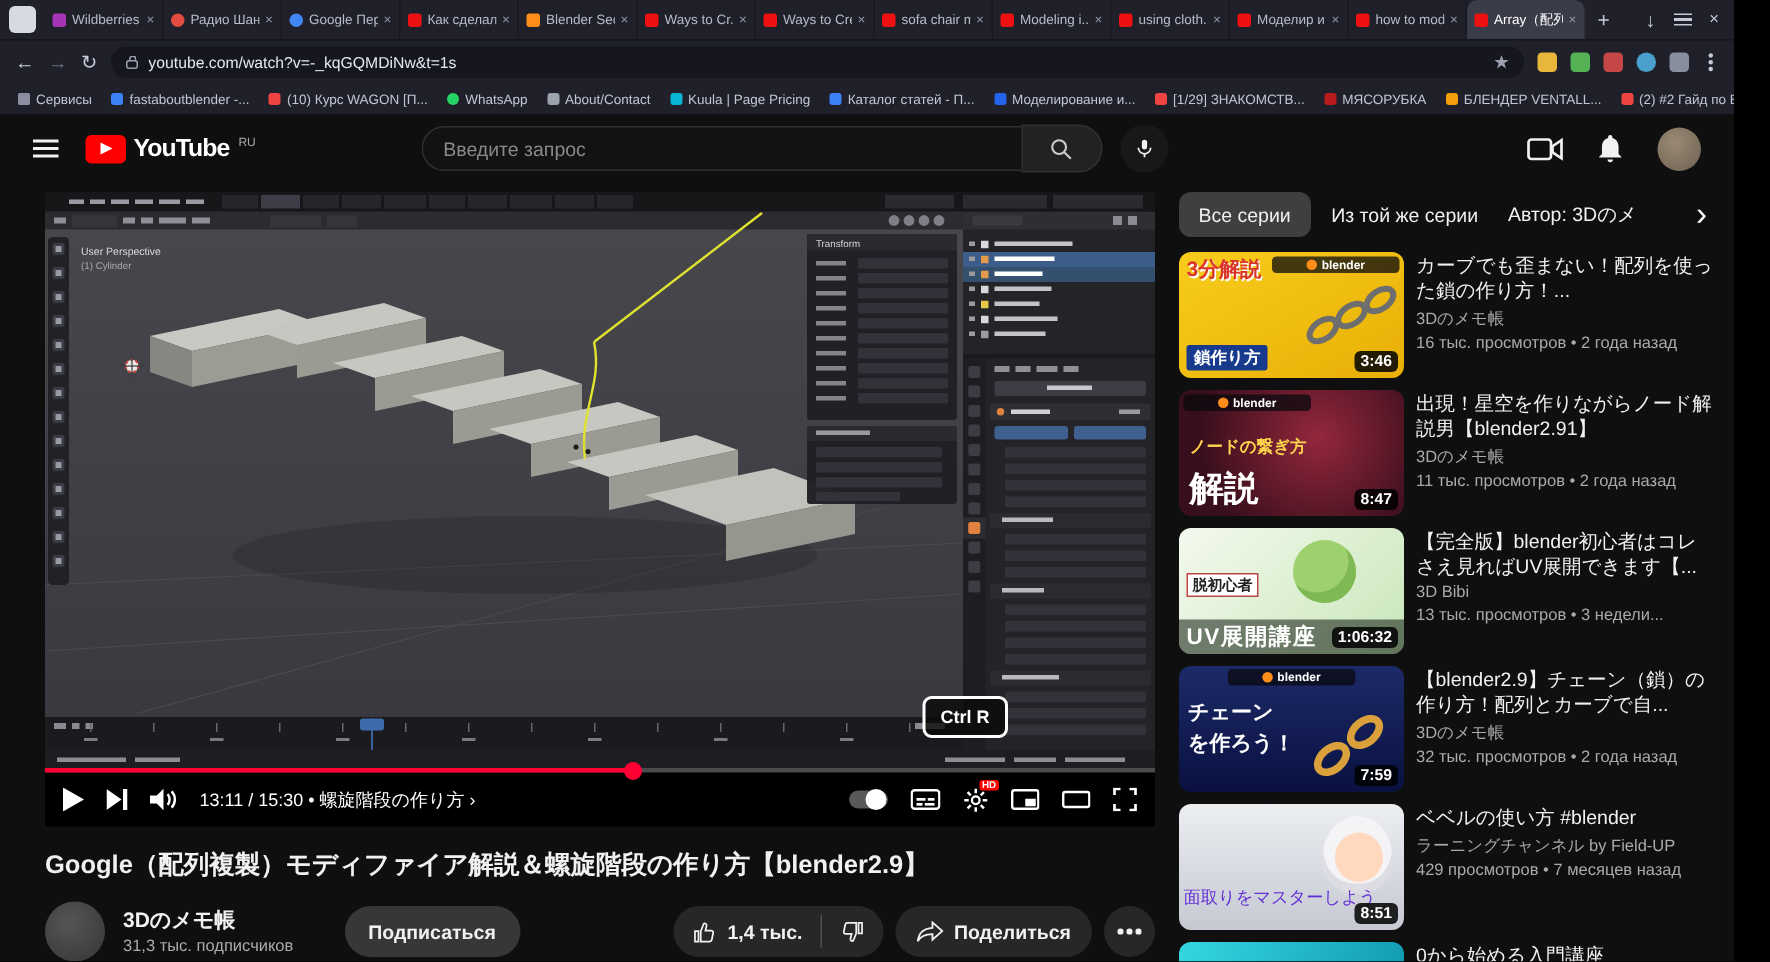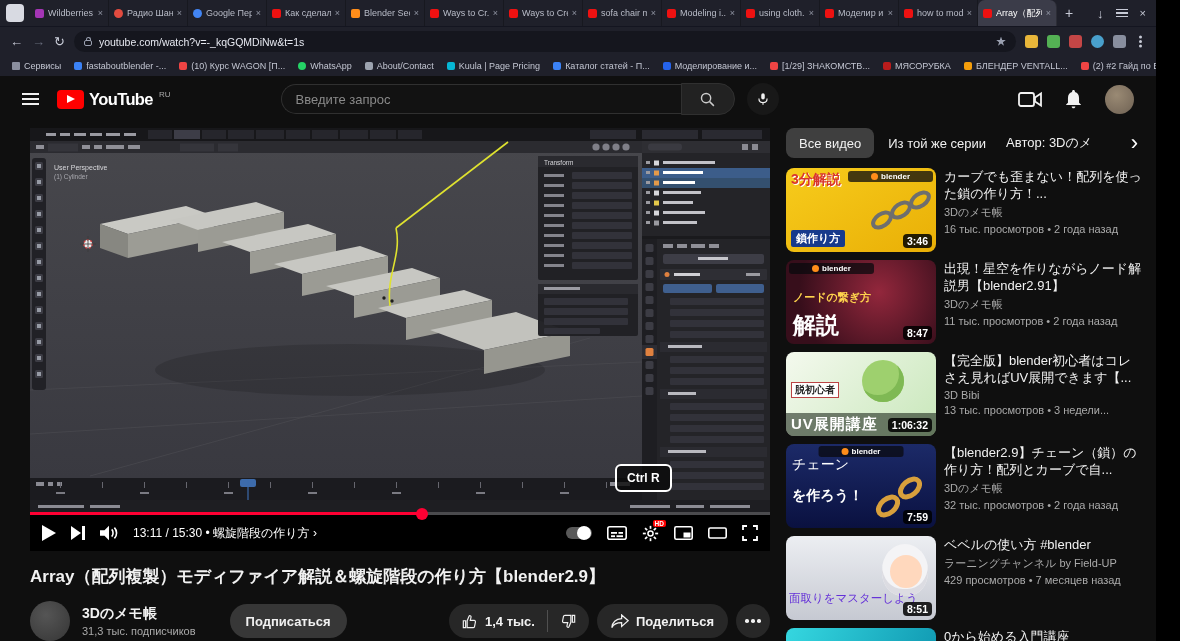--- a/index.html
+++ b/index.html
@@ -117,21 +117,21 @@
   .t0 .th-main{position:absolute;top:3px;left:5px;font-size:14px;font-weight:800;color:#d9352b;text-shadow:1px 1px 0 #fff}
   .t0 .th-sub{position:absolute;bottom:5px;left:5px;background:#173a8c;color:#fff;font-size:11px;font-weight:700;padding:1px 5px;border-radius:2px}
   .t1{background:radial-gradient(circle at 62% 38%,#93273c,#370e1b 75%)}
   .t1 .th-main{position:absolute;top:30px;left:7px;font-size:11px;font-weight:700;color:#ffd44d}
   .t1 .th-sub{position:absolute;bottom:3px;left:7px;font-size:23px;font-weight:800;color:#fff}
   .t2{background:linear-gradient(135deg,#f4f9ee,#c8e7ba)}
   .t2 .th-main{position:absolute;top:30px;left:5px;background:#fff;border:1px solid #b44;color:#222;font-size:10px;font-weight:800;padding:0 3px}
   .t2 .th-sub{position:absolute;bottom:0;left:0;right:0;background:rgba(15,25,15,.55);color:#fff;font-size:15px;font-weight:800;padding:2px 5px;letter-spacing:1px}
   .t2 .blob{position:absolute;right:32px;top:8px;width:42px;height:42px;border-radius:50%;background:#9ed06e;box-shadow:inset -5px -7px 0 #7fb954}
   .t3{background:linear-gradient(180deg,#1c2a68,#0a1140)}
-  .t3 .th-main{position:absolute;top:12px;left:6px;font-size:14px;font-weight:400;color:#fff}
+  .t3 .th-main{position:absolute;top:22px;left:6px;font-size:14px;font-weight:700;color:#fff}
   .t3 .th-sub{position:absolute;top:43px;left:6px;font-size:14px;font-weight:800;color:#fff}
   .t4{background:linear-gradient(180deg,#eceef2,#c6c9d2)}
   .t4 .th-main{position:absolute;left:3px;bottom:14px;font-size:11.5px;font-weight:400;color:#6430d8}
   .t4 .face1{position:absolute;right:8px;top:8px;width:46px;height:52px;border-radius:50% 50% 45% 45%;background:#f4f4f6;box-shadow:inset 0 -7px 0 #dcdce2}
   .t4 .face2{position:absolute;right:14px;top:19px;width:32px;height:33px;border-radius:50%;background:#ffd8bd}
   .t5{background:linear-gradient(115deg,#35d7e0,#0b90ab)}
   .chain-svg{position:absolute}
 </style>
 </head>
 <body>
@@ -699,21 +699,21 @@
             </span>
             <span class="ctrl">
               <svg width="16" height="16" viewBox="0 0 16 16">
                   <path d="M1 5V1h4M11 1h4v4M15 11v4h-4M5 15H1v-4" fill="none" stroke="#fff" stroke-width="1.8"></path>
                 </svg>
             </span>
           </span>
         </div>
       </div>
 
-      <div class="vid-title">Array（配列複製）モディファイア解説＆螺旋階段の作り方【blender2.9】</div>
+      <div class="vid-title">Google（配列複製）モディファイア解説＆螺旋階段の作り方【blender2.9】</div>
 
       <div class="channel-row">
         <div class="ch-avatar"></div>
         <div>
           <div class="ch-name">3Dのメモ帳</div>
           <div class="ch-subs">31,3 тыс. подписчиков</div>
         </div>
         <div class="subscribe">Подписаться</div>
         <div class="actions">
           <div class="pill">
@@ -738,21 +738,21 @@
           </div>
           <div class="morebtn">
               <span class="hdots"></span>
             </div>
         </div>
       </div>
     </div>
 
     <div class="right-col">
       <div class="chips">
-        <div class="chip active">Все видео</div>
+        <div class="chip active">Все серии</div>
         <div class="chip plain">Из той же серии</div>
         <div class="chip plain">Автор: 3Dのメ</div>
         <div class="chips-more">›</div>
       </div>
 
       <div class="rel-list">
 
         <div class="rel-item">
           <div class="thumb t0">
             <span class="th-main">3分解説</span>

